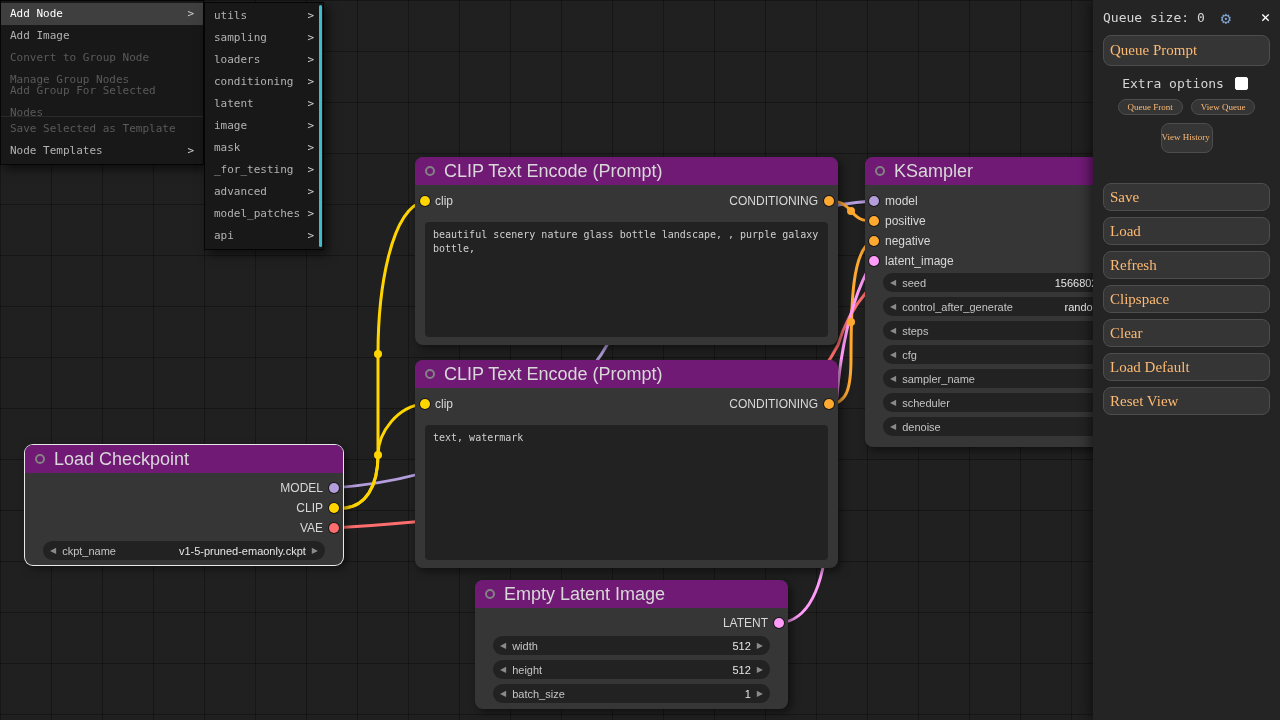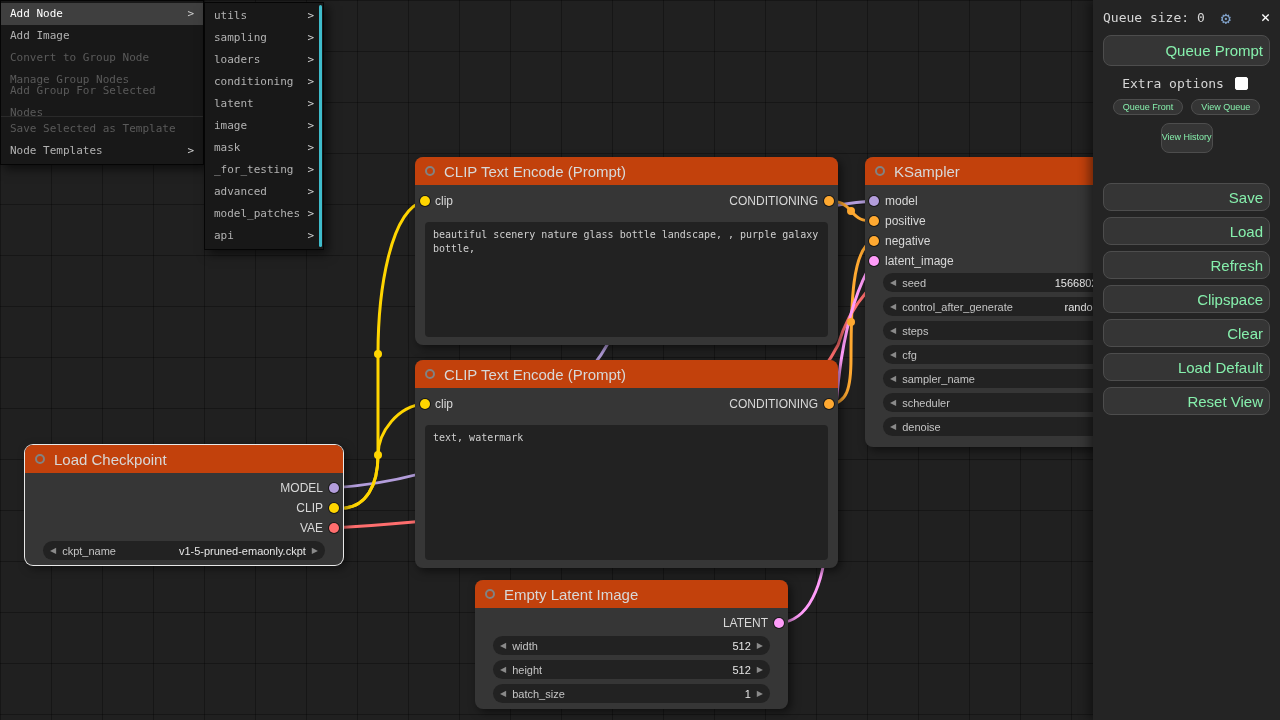--- a/index.html
+++ b/index.html
@@ -12,22 +12,22 @@
     background-size:51px 51px;
     font-family:"Liberation Sans", sans-serif;
   }
   
   #wires{position:absolute;left:0;top:0;z-index:1;}
   #wires path{fill:none;stroke-width:3;stroke-linecap:round;}
   
   .node{position:absolute;background:#363636;border-radius:8px;z-index:2;
         box-shadow:3px 3px 10px rgba(0,0,0,.55);}
   .node.selected{box-shadow:0 0 0 1px #e8e8e8,3px 3px 10px rgba(0,0,0,.55);}
-  .node-header{height:28px;background:#c2410c;border-radius:8px 8px 0 0;
-        display:flex;align-items:center;padding:0 10px;color:#d8d8d8;font-size:15px;}
+  .node-header{height:28px;background:#701a75;border-radius:8px 8px 0 0;
+        display:flex;align-items:center;padding:0 10px;color:#d8d8d8;font-size:18px;}
   .tdot{width:10px;height:10px;border:2px solid #828282;border-radius:50%;
         box-sizing:border-box;margin-right:9px;flex:0 0 auto;}
   .dot{position:absolute;width:10px;height:10px;border-radius:50%;
         box-shadow:0 0 0 1px rgba(0,0,0,.55);z-index:3;}
   .slot-label{position:absolute;font-size:12px;color:#d8d8d8;white-space:nowrap;}
   .out-label{right:20px;text-align:right;}
   .in-label{left:20px;}
   .prompt-box{position:absolute;left:10px;right:10px;background:#222;color:#cfcfcf;
         border:none;border-radius:4px;resize:none;padding:6px 8px;box-sizing:border-box;
         font-family:"DejaVu Sans Mono",monospace;font-size:10px;line-height:1.35;outline:none;}
@@ -50,21 +50,21 @@
   .ctx-scrollbar{position:absolute;right:1px;top:2px;bottom:2px;width:3px;
         background:#3fbccb;border-radius:2px;}
   
   #sidebar{position:absolute;right:0;top:0;width:187px;height:720px;background:#242424;
         z-index:5;box-shadow:-4px 0 10px rgba(0,0,0,.45);
         font-family:"DejaVu Sans Mono",monospace;color:#d6d6d6;}
   .sb-head{display:flex;padding:10px 10px 6px 10px;font-size:13px;gap:8px;}
   .sb-head .gear{margin-left:8px;font-size:17px;color:#7fa0c8;cursor:pointer;line-height:1;}
   .sb-head .close{margin-left:auto;font-size:15px;color:#fff;cursor:pointer;line-height:1;}
   .sb-btn{display:block;background:#353535;border:1px solid #4d4d4d;border-radius:8px;
-        color:#86efac;font-family:Liberation Sans, sans-serif;text-align:right;cursor:pointer;}
+        color:#fdba74;font-family:Liberation Serif, serif;text-align:left;cursor:pointer;}
   .qp{width:167px;height:31px;margin:2px 10px 8px 10px;font-size:15px;}
   .extra{display:flex;align-items:center;justify-content:center;gap:7px;
         font-size:13px;margin:4px 0 6px 0;}
   .extra input{width:13px;height:13px;accent-color:#fff;background:#fff;
         appearance:none;border-radius:2px;}
   .tiny-row{display:flex;justify-content:center;gap:8px;margin-bottom:8px;}
   .tiny{font-size:9px;height:16px;line-height:13px;padding:0 9px;border-radius:8px;}
   .vh{width:52px;height:30px;font-size:9px;line-height:1.25;margin:0 auto 30px auto;
         padding:2px 0;}
   .big{width:167px;height:28px;margin:0 10px 6px 10px;font-size:15px;}

